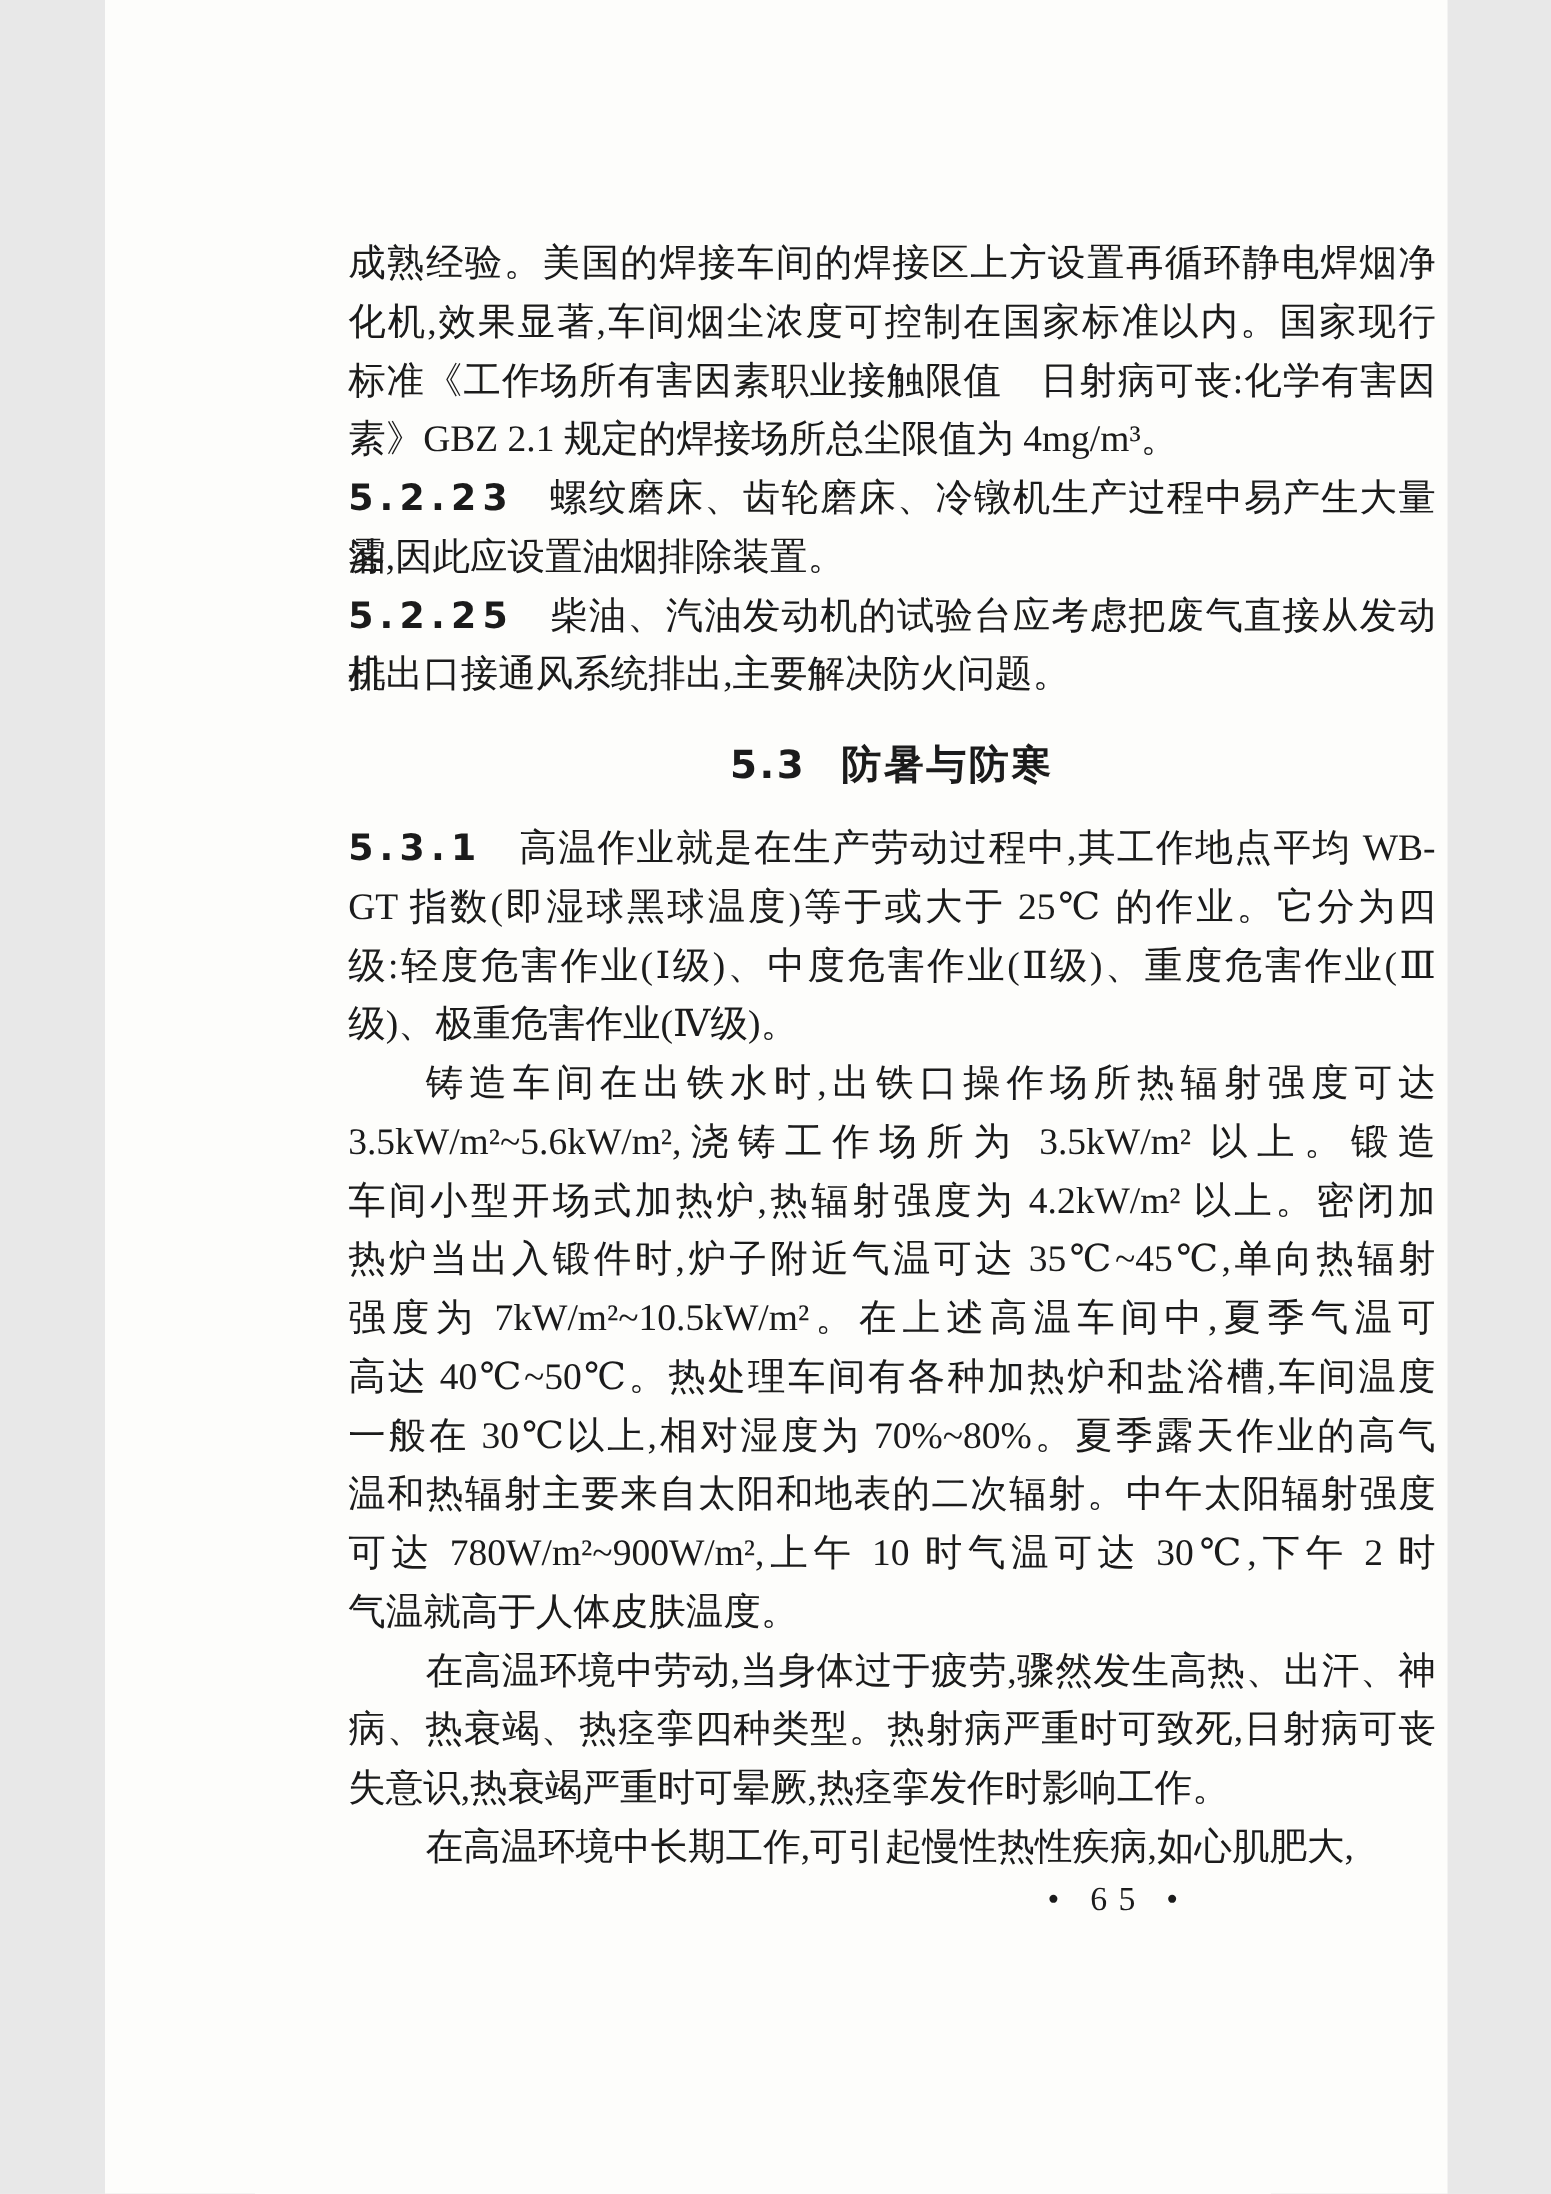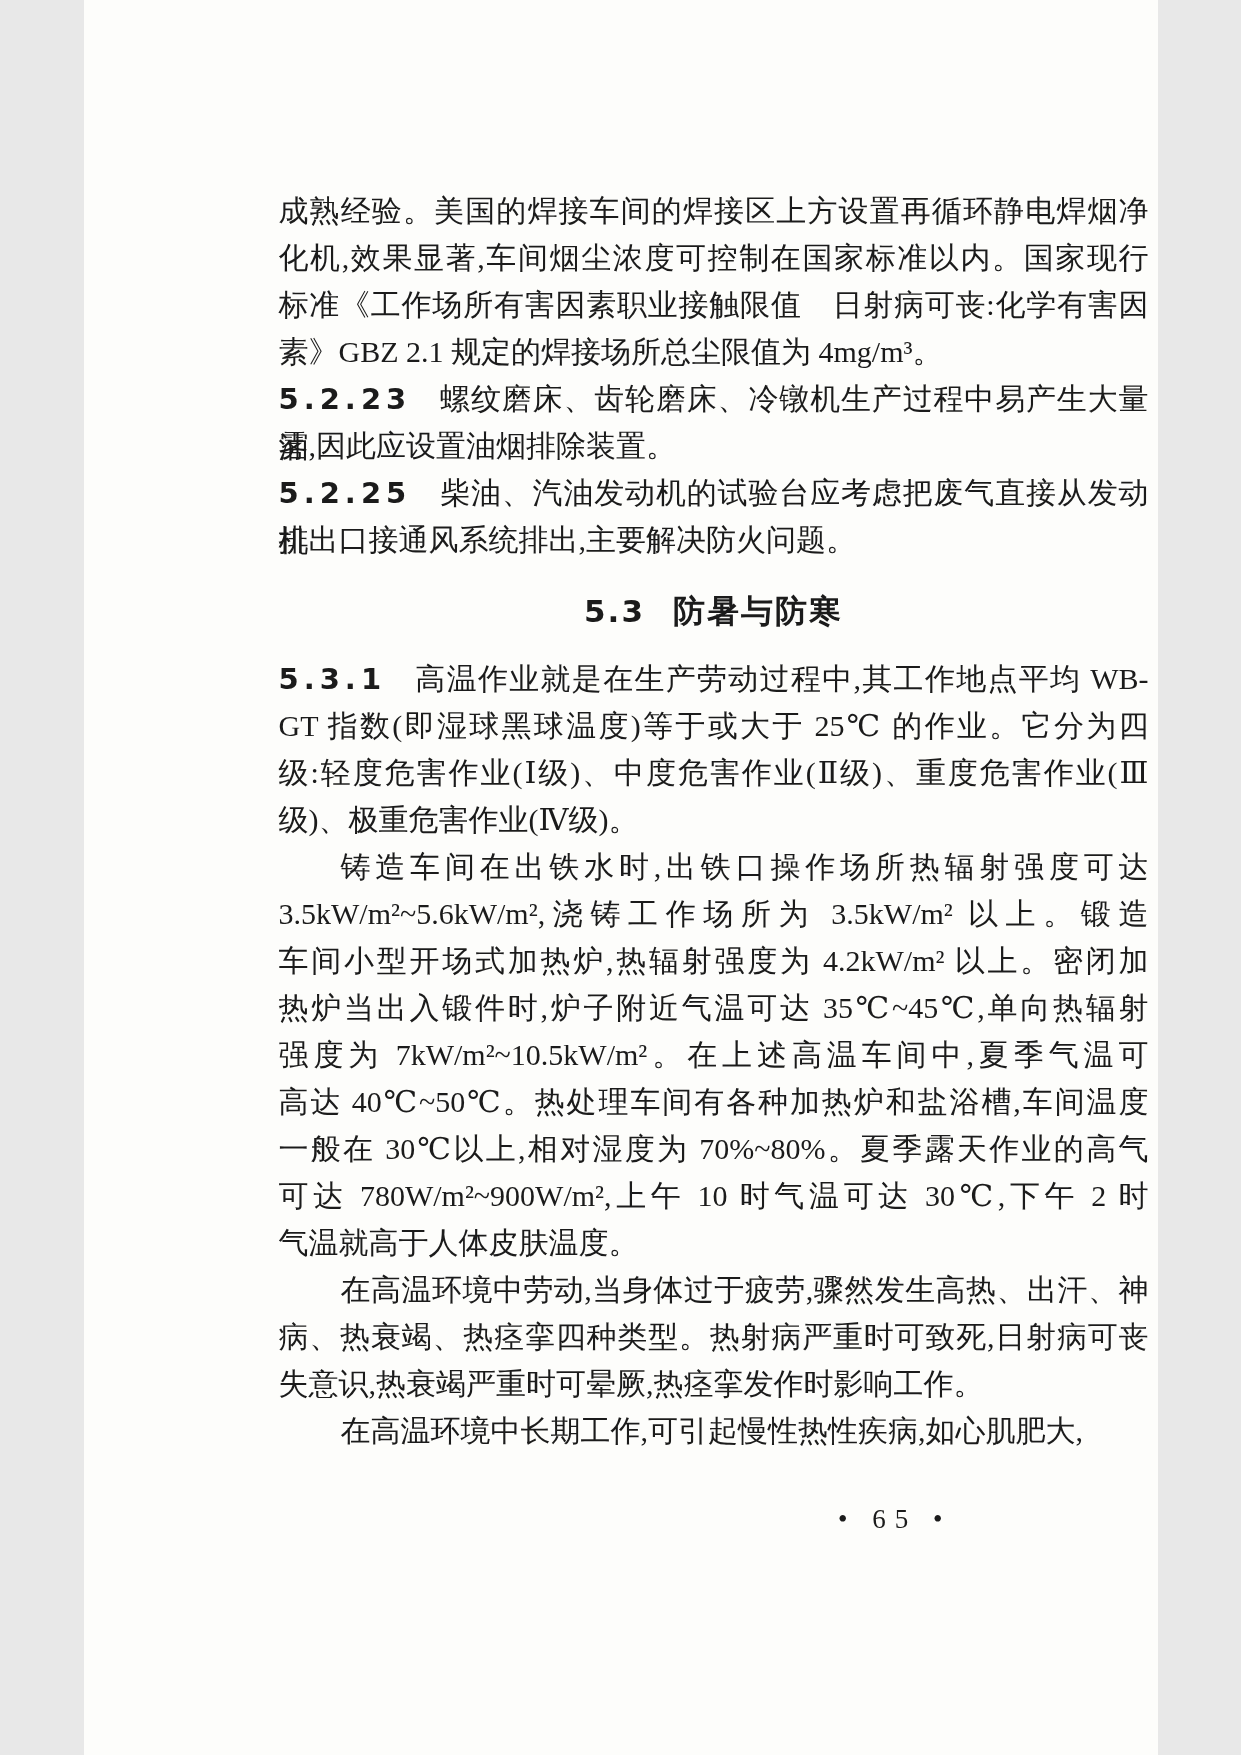--- a/index.html
+++ b/index.html
@@ -85,20 +85,21 @@
       <div class="line full"><span>GT 指数(即湿球黑球温度)等于或大于 25℃ 的作业。它分为四</span></div>
       <div class="line full"><span>级:轻度危害作业(Ⅰ级)、中度危害作业(Ⅱ级)、重度危害作业(Ⅲ</span></div>
       <div class="line end"><span>级)、极重危害作业(Ⅳ级)。</span></div>
       <div class="line full indent"><span>铸造车间在出铁水时,出铁口操作场所热辐射强度可达</span></div>
       <div class="line full"><span>3.5kW/m²~5.6kW/m²,浇铸工作场所为 3.5kW/m² 以上。锻造</span></div>
       <div class="line full"><span>车间小型开场式加热炉,热辐射强度为 4.2kW/m² 以上。密闭加</span></div>
       <div class="line full"><span>热炉当出入锻件时,炉子附近气温可达 35℃~45℃,单向热辐射</span></div>
       <div class="line full"><span>强度为 7kW/m²~10.5kW/m²。在上述高温车间中,夏季气温可</span></div>
       <div class="line full"><span>高达 40℃~50℃。热处理车间有各种加热炉和盐浴槽,车间温度</span></div>
       <div class="line full"><span>一般在 30℃以上,相对湿度为 70%~80%。夏季露天作业的高气</span></div>
+      <div class="line full"><span>温和热辐射主要来自太阳和地表的二次辐射。中午太阳辐射强度</span></div>
       <div class="line full"><span>可达 780W/m²~900W/m²,上午 10 时气温可达 30℃,下午 2 时</span></div>
       <div class="line end"><span>气温就高于人体皮肤温度。</span></div>
       <div class="line full indent"><span>在高温环境中劳动,当身体过于疲劳,骤然发生高热、出汗、神</span></div>
       <div class="line full"><span>病、热衰竭、热痉挛四种类型。热射病严重时可致死,日射病可丧</span></div>
       <div class="line end"><span>失意识,热衰竭严重时可晕厥,热痉挛发作时影响工作。</span></div>
       <div class="line end indent"><span>在高温环境中长期工作,可引起慢性热性疾病,如心肌肥大,</span></div>
     </div>
   <div class="footer">
     <span>• 65 •</span>
   </div>

